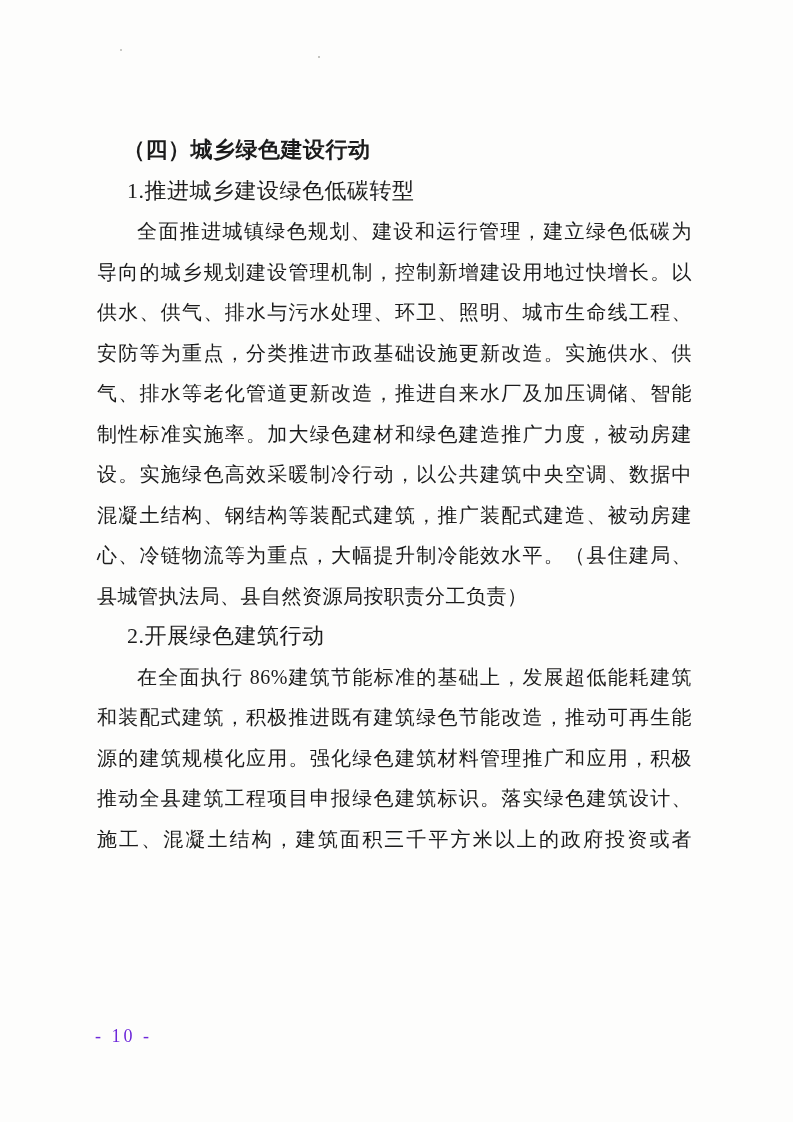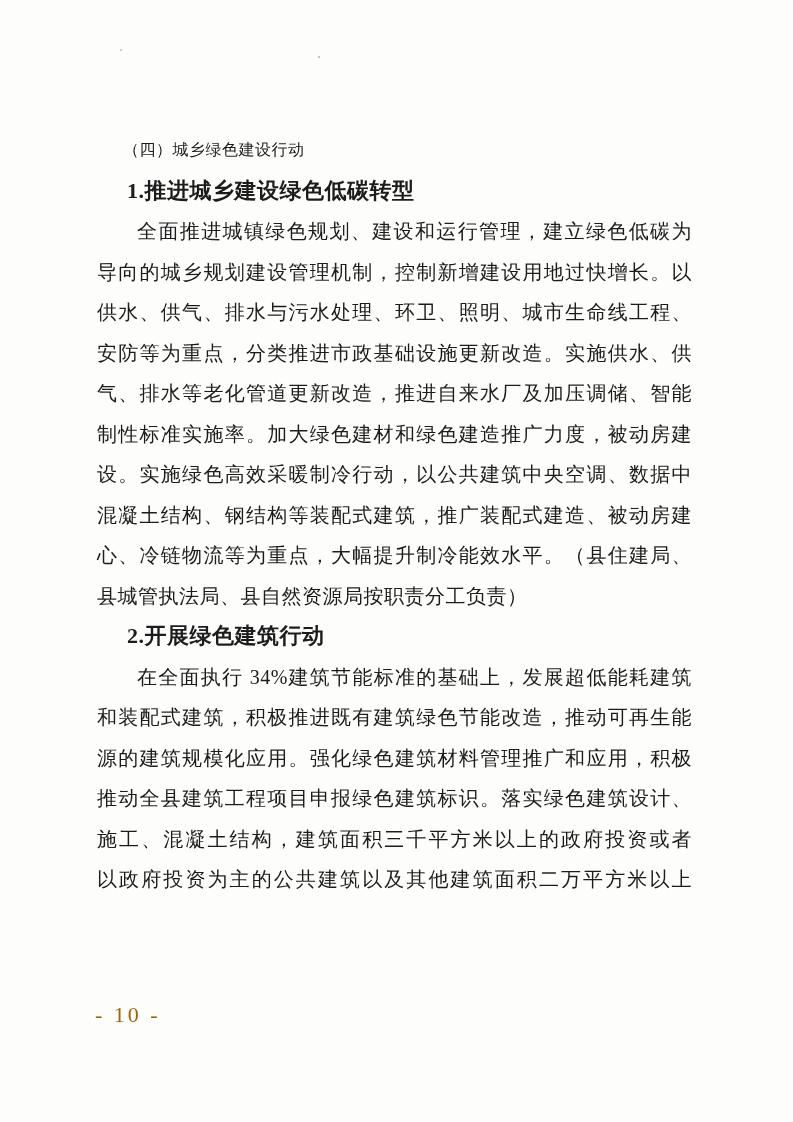--- a/index.html
+++ b/index.html
@@ -27,35 +27,35 @@
     letter-spacing: 0.5px;
   }
   .justify {
     text-align: justify;
     text-align-last: justify;
     text-justify: inter-character;
   }
   .plain { text-align: left; font-family: Liberation Serif, serif; }
   .indent { text-indent: 40px; }
   .h-section {
-    font-weight: normal;
-    font-size: 16px;
+    font-weight: bold;
+    font-size: 22px;
     padding-left: 26px;
   }
   .h-num {
-    font-weight: bold;
+    font-weight: normal;
     font-size: 22px;
     padding-left: 30px;
   }
   .footer {
     position: absolute;
-    left: 95px; top: 1002px;
-    font-size: 22px;
+    left: 95px; top: 1026px;
+    font-size: 18px;
     letter-spacing: 3px;
-    color: #a16207;
+    color: #6d28d9;
   }
   .speck {
     position: absolute;
     width: 2px; height: 2px;
     border-radius: 50%;
     background: #b9b9b4;
   }
   .speck.s1 { left: 120px; top: 49px; }
   .speck.s2 { left: 318px; top: 56px; width: 1.5px; height: 1.5px; }
 </style>
@@ -79,24 +79,23 @@
     <div class="row justify">安防等为重点，分类推进市政基础设施更新改造。实施供水、供</div>
     <div class="row justify">气、排水等老化管道更新改造，推进自来水厂及加压调储、智能</div>
     <div class="row justify">制性标准实施率。加大绿色建材和绿色建造推广力度，被动房建</div>
     <div class="row justify">设。实施绿色高效采暖制冷行动，以公共建筑中央空调、数据中</div>
     <div class="row justify">混凝土结构、钢结构等装配式建筑，推广装配式建造、被动房建</div>
     <div class="row justify">心、冷链物流等为重点，大幅提升制冷能效水平。（县住建局、</div>
     <div class="row plain">县城管执法局、县自然资源局按职责分工负责）</div>
 
     <div class="row h-num">2.开展绿色建筑行动</div>
 
-    <div class="row justify indent">在全面执行 34%建筑节能标准的基础上，发展超低能耗建筑</div>
+    <div class="row justify indent">在全面执行 86%建筑节能标准的基础上，发展超低能耗建筑</div>
     <div class="row justify">和装配式建筑，积极推进既有建筑绿色节能改造，推动可再生能</div>
     <div class="row justify">源的建筑规模化应用。强化绿色建筑材料管理推广和应用，积极</div>
     <div class="row justify">推动全县建筑工程项目申报绿色建筑标识。落实绿色建筑设计、</div>
     <div class="row justify">施工、混凝土结构，建筑面积三千平方米以上的政府投资或者</div>
-    <div class="row justify">以政府投资为主的公共建筑以及其他建筑面积二万平方米以上</div>
 
   </div>
 
   <div class="footer">- 10 -</div>
 
 </div>
 
 </body></html>

